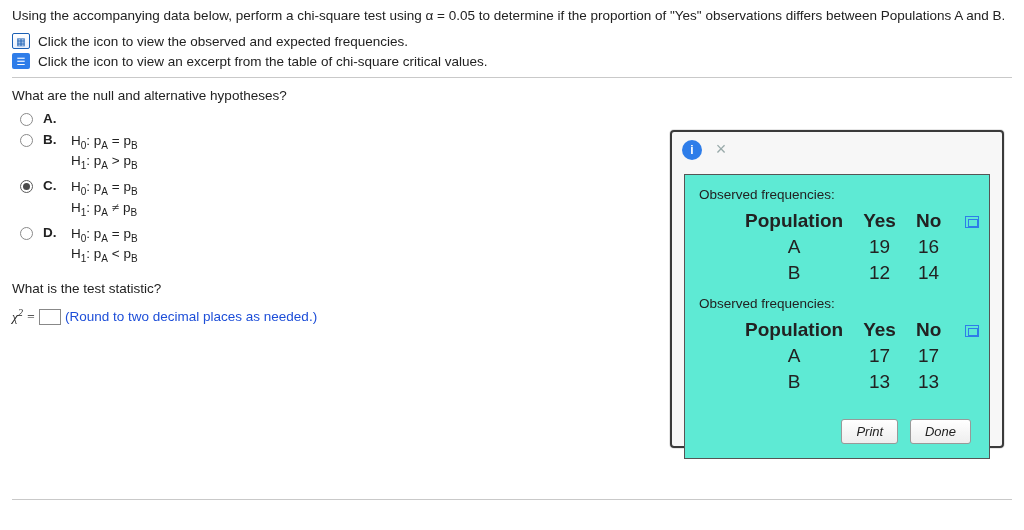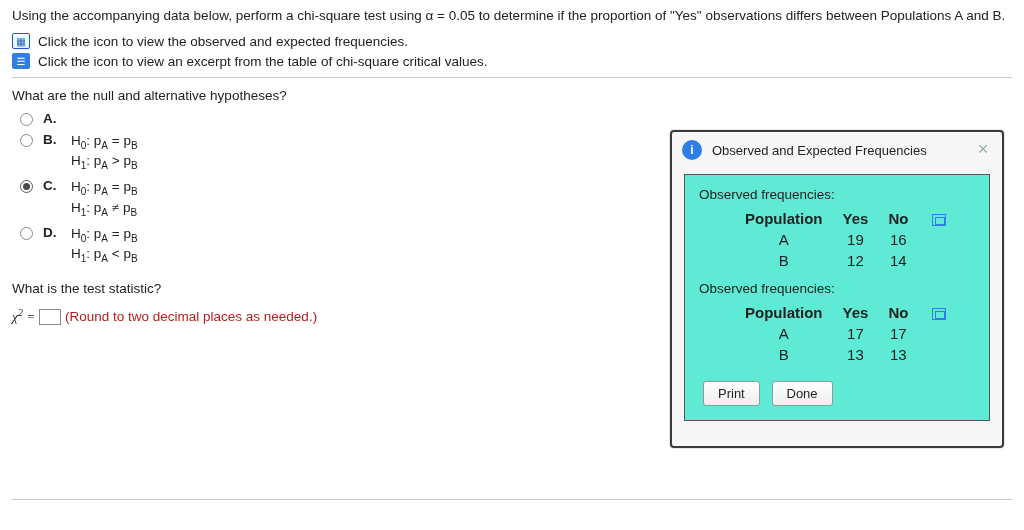--- a/index.html
+++ b/index.html
@@ -46,21 +46,21 @@
   .hyp { line-height: 1.35; }
   .sub { vertical-align: sub; font-size: 10px; }
   .ne { font-family: serif; }
   .tstat { margin-top: 16px; }
   .chisq { font-style: italic; font-family: 'Times New Roman', serif; }
   .sup { vertical-align: super; font-size: 10px; }
   .tiny-input {
     display: inline-block; width: 22px; height: 16px; border: 1px solid #888;
     vertical-align: middle; background: #fff;
   }
-  .hint { color: #b91c1c; }
+  .hint { color: #1d4ed8; }
   .footer { position: absolute; left: 12px; bottom: 18px; }
   .footer hr { border: none; border-top: 1px solid #c9c9c9; margin: 0 0 12px 0; width: 1000px; }
 
   
   .modal {
     position: absolute; left: 670px; top: 130px; width: 334px; height: 318px;
     border: 2px solid #3a3a3a; border-radius: 4px; background: #f7f7f7;
     box-shadow: 0 0 0 1px #e6e6e6;
   }
   .modal-header {
@@ -75,33 +75,33 @@
   .close-x {
     width: 18px; height: 18px; color: #9aa; font-size: 18px; line-height: 16px;
     text-align: center; cursor: pointer;
   }
   .modal-body {
     margin: 6px 12px 12px 12px; border: 1px solid #555; background: #5eead4;
     padding: 12px 14px 14px 14px;
   }
   .freq-block { margin-bottom: 10px; }
   .freq-title { margin-bottom: 6px; }
-  table.freq { border-collapse: collapse; margin-left: 36px; font-size: 15px; }
+  table.freq { border-collapse: collapse; margin-left: 36px; font-size: 19px; }
   table.freq th, table.freq td { padding: 2px 10px; text-align: center; }
   table.freq th { font-weight: bold; }
   .col-head { font-weight: bold; }
   .copy-icon {
     display: inline-block; width: 14px; height: 12px; border: 1.5px solid #2e7de9;
     position: relative; margin-left: 4px; vertical-align: middle;
   }
   .copy-icon::after {
     content: ""; position: absolute; left: 2px; top: 2px; width: 8px; height: 6px;
     border: 1px solid #2e7de9;
   }
-  .modal-buttons { text-align: left; margin-top: 16px; }
+  .modal-buttons { text-align: right; margin-top: 24px; font-style: italic; }
   .btn {
     display: inline-block; padding: 4px 14px; border: 1px solid #999;
     border-radius: 3px; background: linear-gradient(#fff,#eee); font-size: 13px;
     margin: 0 4px; cursor: pointer;
   }
 </style>
 </head>
 <body>
 
 <div class="intro">Using the accompanying data below, perform a chi-square test using α = 0.05 to determine if the proportion of "Yes" observations differs between Populations A and B.</div>
@@ -157,21 +157,20 @@
       <span class="chisq">χ<span class="sup">2</span> =</span>
       <span class="tiny-input"></span>
       <span class="hint">(Round to two decimal places as needed.)</span>
     </div>
   </div>
 </div>
 
 <div class="modal">
   <div class="modal-header">
     <span class="info-icon">i</span>
-    <span class="modal-title">Observed and Expected Frequencies</span>
     <span class="close-x">×</span>
   </div>
   <div class="modal-body">
 
     <div class="freq-block">
       <div class="freq-title">Observed frequencies:</div>
       <table class="freq">
         <tbody>
             <tr>
           <th class="col-head">Population</th>

